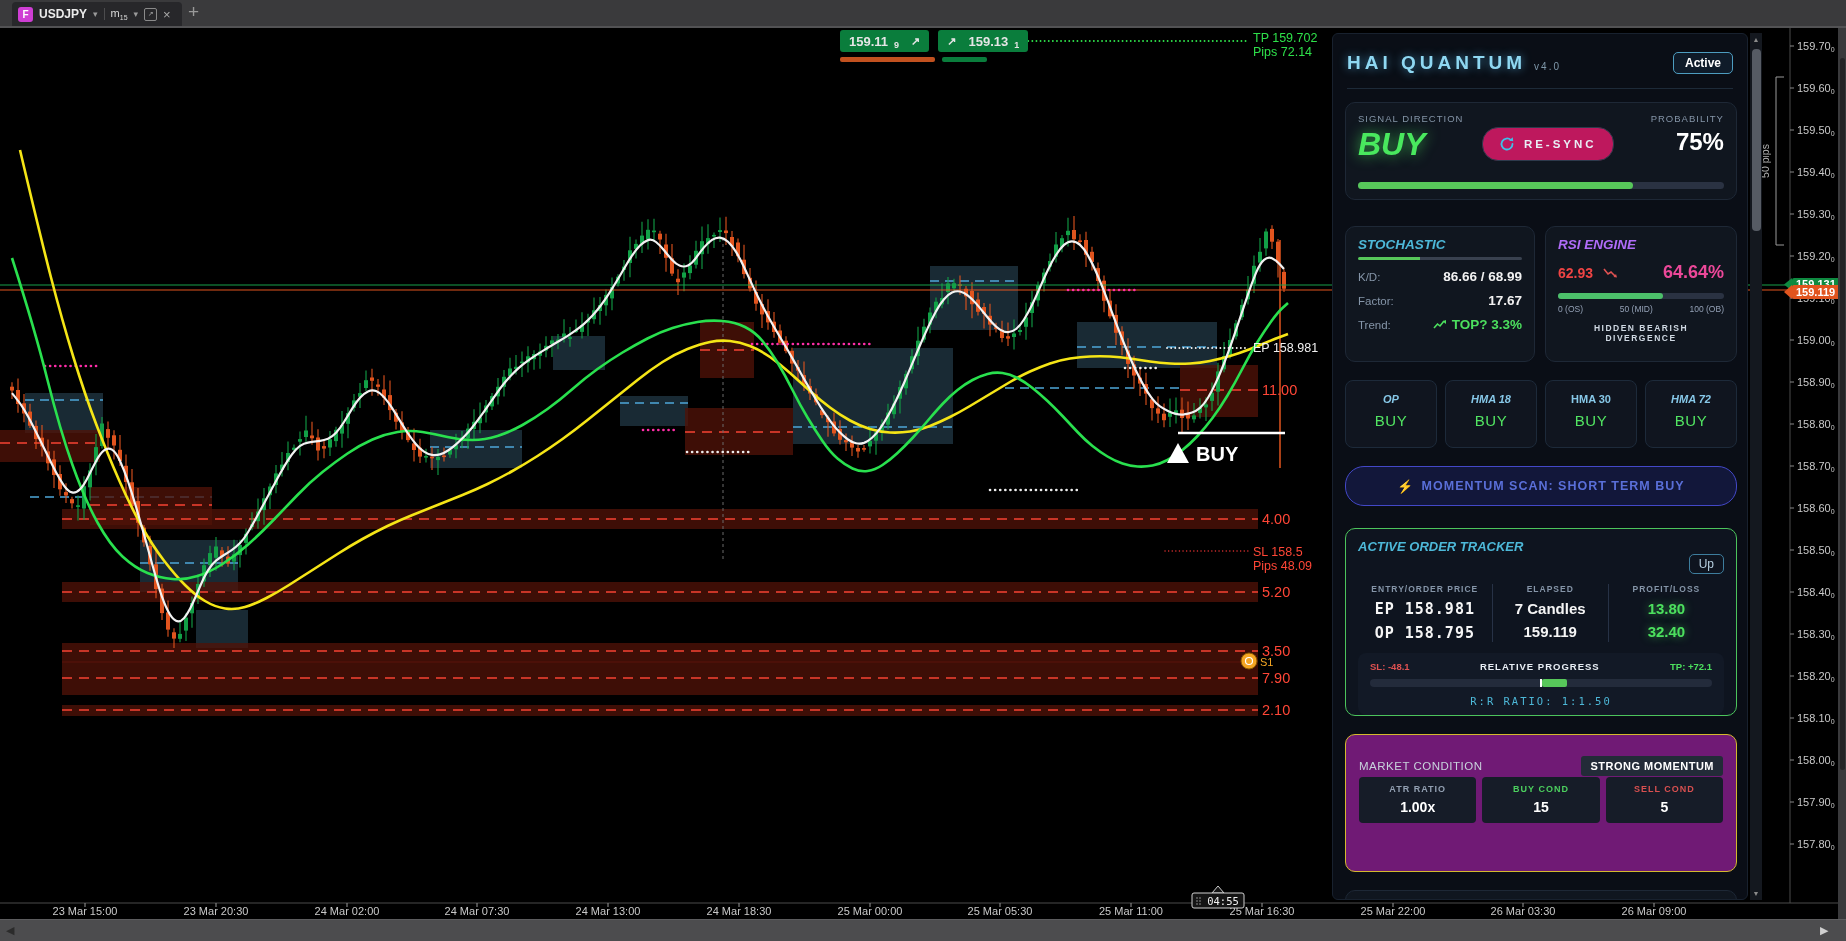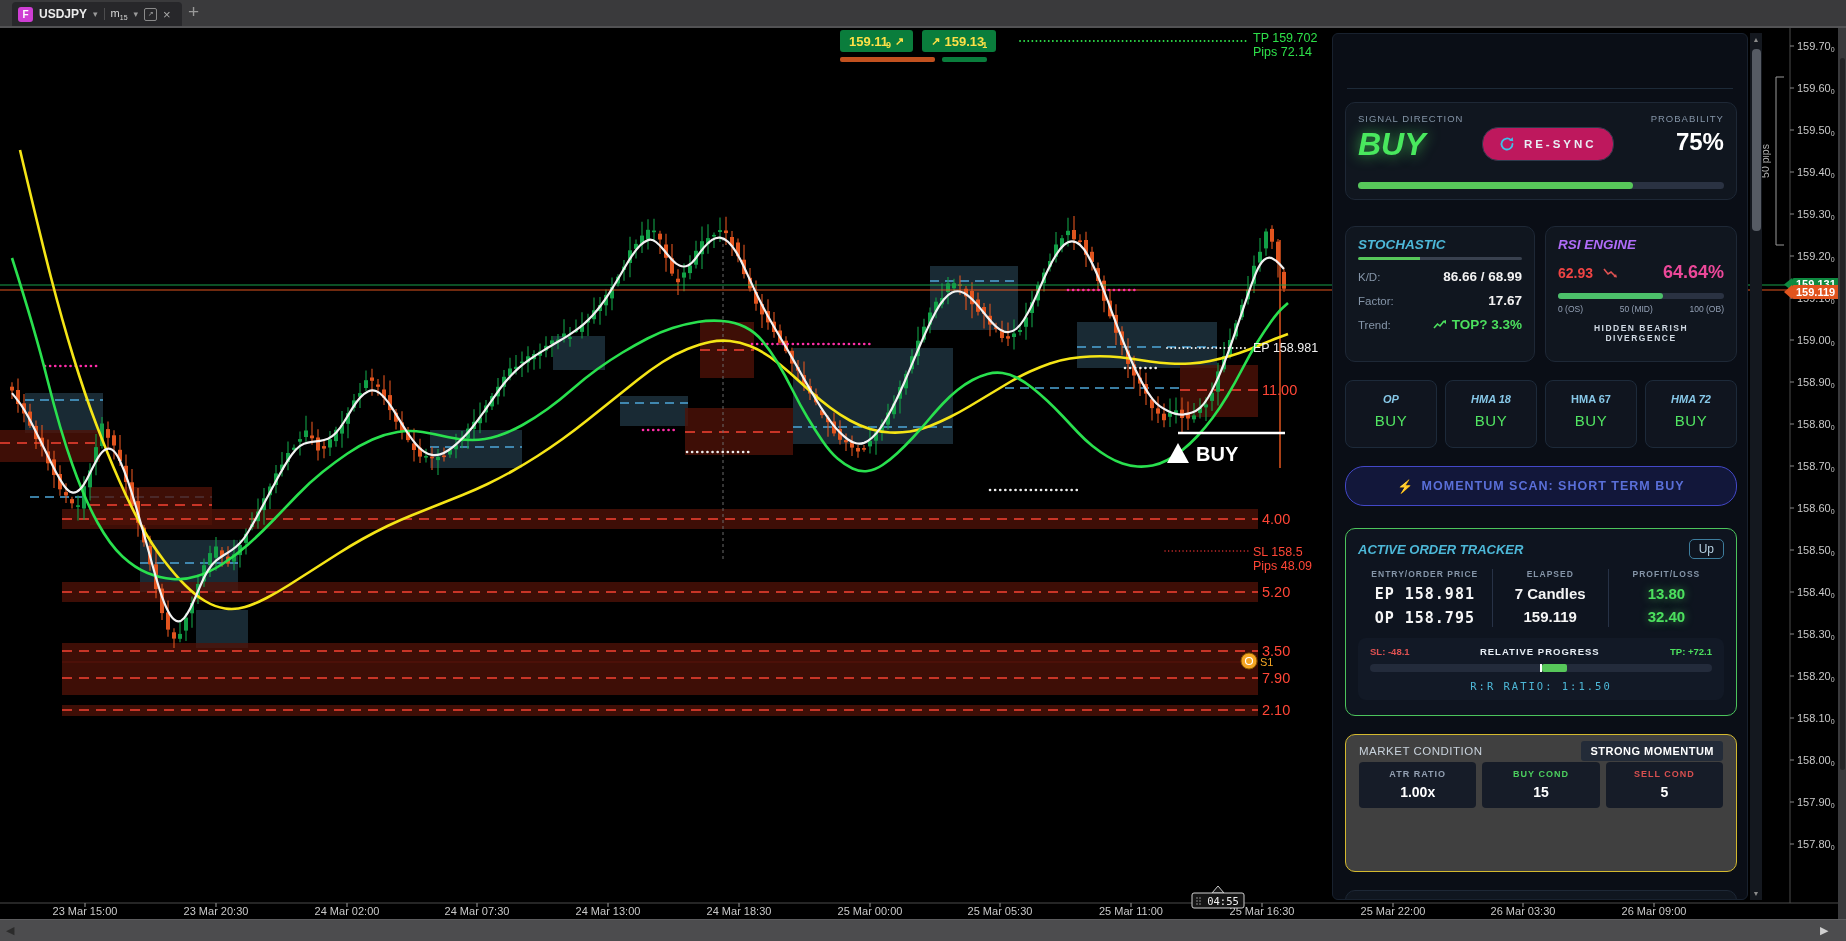--- a/index.html
+++ b/index.html
@@ -16,22 +16,22 @@
   .caret{color:#9a9a9a;font-size:9px;}
   .tab-sep{width:1px;height:12px;background:#4c4c4e;}
   .tf{color:#d8d8d8;font-size:11px;} .tf sub{font-size:7px;}
   .expand-ico{width:11px;height:11px;border:1px solid #8a8a8a;border-radius:2px;color:#aaa;
         font-size:7px;line-height:10px;text-align:center;}
   .tab-close{color:#aaa;font-size:13px;line-height:13px;}
   .new-tab{position:absolute;left:188px;top:1px;color:#999;font-size:19px;font-weight:300;z-index:31;}
   
   .quotes{position:absolute;left:840px;top:30px;z-index:20;}
   .qrow{display:flex;gap:9px;}
-  .qbtn{height:22px;background:#0a7d3c;border-radius:3px;color:#fde047;font-weight:bold;font-size:13px;
-        display:flex;align-items:center;gap:4px;padding:0 9px;}
+  .qbtn{height:22px;background:#0a7d3c;border-radius:3px;color:#e5e5e5;font-weight:bold;font-size:13px;
+        display:flex;align-items:center;gap:12px;padding:0 9px;}
   .qbtn .frac{font-size:9px;align-self:flex-end;margin-left:-6px;margin-bottom:2px;}
   .qbtn .qarr{font-size:11px;}
   .sentiment{display:flex;gap:7px;margin-top:5px;}
   .sent-sell{width:95px;height:5px;background:#c1511f;border-radius:2px;}
   .sent-buy{width:45px;height:5px;background:#0a7d3c;border-radius:2px;}
   
   .panel{position:absolute;left:1332px;top:33px;width:416px;height:867px;z-index:25;
          background:#0a0e16;border:1px solid #18212e;border-radius:6px;box-sizing:border-box;overflow:hidden;}
   .p-abs{position:absolute;box-sizing:border-box;}
   .p-title-row{left:14px;top:14px;right:14px;height:30px;display:flex;align-items:center;}
@@ -74,40 +74,40 @@
   .mini{flex:1;background:#10151f;border:1px solid #1d2a3a;border-radius:8px;text-align:center;padding-top:12px;}
   .mini-name{color:#87c8e8;font-size:11px;font-weight:bold;}
   .mini.it .mini-name{font-style:italic;}
   .mini-val{color:#52e562;font-size:15px;margin-top:7px;letter-spacing:.5px;}
   .momentum{left:12px;top:432px;width:392px;height:40px;border:1.5px solid #4348c8;background:#12173a;
             border-radius:19px;display:flex;align-items:center;justify-content:center;gap:8px;}
   .momentum-txt{color:#5a6fd8;font-size:12.5px;font-weight:bold;letter-spacing:1px;}
   .bolt{color:#f2c21c;font-size:13px;}
   .tracker{left:12px;top:494px;width:392px;height:188px;background:#0e141f;border:1.5px solid #4cc45c;
            border-radius:10px;padding:10px 12px;}
-  .trk-head{display:flex;align-items:center;}
+  .trk-head{display:flex;align-items:flex-start;flex-direction:column;}
   .trk-title{color:#4db8d8;font-size:13px;font-weight:bold;font-style:italic;}
   .up-btn{margin-left:auto;border:1px solid #3d7d9d;border-radius:5px;color:#b5cfe0;font-size:12px;padding:2px 9px;}
   .trk-cols{display:grid;grid-template-columns:1.15fr 1fr 1fr;margin-top:10px;}
   .trk-col{text-align:center;padding:0 4px;}
   .trk-col + .trk-col{border-left:1px solid #273246;}
   .trk-col-h{color:#8595a8;font-size:8.5px;letter-spacing:1px;font-weight:bold;}
   .trk-val{color:#f5f5f5;font-size:15px;font-weight:bold;margin-top:6px;}
   .trk-mono{font-family:"DejaVu Sans Mono",monospace;letter-spacing:1px;}
   .trk-green{color:#4ce05e;text-shadow:0 0 8px rgba(76,224,94,.6);}
   .trk-sub{margin-top:11px;background:#121926;border-radius:8px;padding:8px 12px;}
   .trk-sub-row{display:flex;align-items:center;font-size:9.5px;font-weight:bold;}
   .sl-red{color:#e05252;} .rp-white{color:#e8eef5;letter-spacing:1px;margin:0 auto;} .tp-green{color:#4ce05e;}
   .trk-bar{position:relative;height:8px;background:#232b3b;border-radius:4px;margin-top:7px;}
   .trk-seg{position:absolute;left:50.2%;width:7.5%;height:8px;background:#57c75a;border-radius:2px;}
   .trk-mark{position:absolute;left:49.6%;width:2px;height:8px;background:#fff;}
   .trk-rr{text-align:center;color:#4db8d8;font-size:10.5px;letter-spacing:2px;margin-top:8px;
           font-family:"DejaVu Sans Mono",monospace;}
-  .market{left:12px;top:700px;width:392px;height:138px;background:#404040;border:1.5px solid #d4b92e;
-          border-radius:10px;padding:6px 13px;}
+  .market{left:12px;top:700px;width:392px;height:138px;background:#701a75;border:1.5px solid #d4b92e;
+          border-radius:10px;padding:21px 13px;}
   .mkt-row{display:flex;align-items:center;}
   .mkt-label{color:#c8d2dc;font-size:11.5px;letter-spacing:.5px;}
   .mkt-badge{margin-left:auto;background:#232b38;border-radius:3px;color:#fff;font-size:11px;font-weight:bold;
           padding:4px 9px;letter-spacing:.5px;}
   .mkt-row2{margin-top:13px;}
   .checkbox{margin-left:auto;width:18px;height:18px;background:#3ba93b;border:1px solid #2a7a2a;border-radius:4px;
           color:#fff;font-size:12px;font-weight:bold;text-align:center;line-height:18px;}
   .good{color:#e6d84a;font-size:12px;font-weight:bold;letter-spacing:2px;margin-left:10px;}
   .mkt-cells{display:flex;gap:6px;margin-top:1px;}
   .cell{flex:1;background:#161c28;border-radius:4px;text-align:center;padding:7px 0 8px;}
@@ -779,20 +779,25 @@
           <span class="frac">1</span>
       </div>
     </div>
     <div class="sentiment">
       <div class="sent-sell"></div>
       <div class="sent-buy"></div>
     </div>
   </div>
 
   <div class="panel">
+    <div class="p-abs p-title-row">
+      <span class="p-title">HAI QUANTUM</span>
+      <span class="p-version">v4.0</span>
+      <span class="active-badge">Active</span>
+    </div>
     <div class="p-abs p-divider"></div>
 
     <div class="p-abs card signal-card">
       <div>
         <div class="sig-label">SIGNAL DIRECTION</div>
         <div class="sig-buy">BUY</div>
       </div>
       <div class="resync">
         <svg width="16" height="16" viewBox="0 0 16 16">
           <path d="M13.5 8a5.5 5.5 0 1 1-1.6-3.9" fill="none" stroke="#3ec1e8" stroke-width="1.8" stroke-linecap="round"></path>
@@ -859,21 +864,21 @@
     <div class="p-abs minis">
       <div class="mini it">
         <div class="mini-name">OP</div>
           <div class="mini-val">BUY</div>
         </div>
       <div class="mini it">
         <div class="mini-name">HMA 18</div>
           <div class="mini-val">BUY</div>
         </div>
       <div class="mini">
-        <div class="mini-name">HMA 67</div>
+        <div class="mini-name">HMA 30</div>
           <div class="mini-val">BUY</div>
         </div>
       <div class="mini it">
         <div class="mini-name">HMA 72</div>
           <div class="mini-val">BUY</div>
         </div>
     </div>
 
     <div class="p-abs momentum">
       <span class="bolt">⚡</span>

